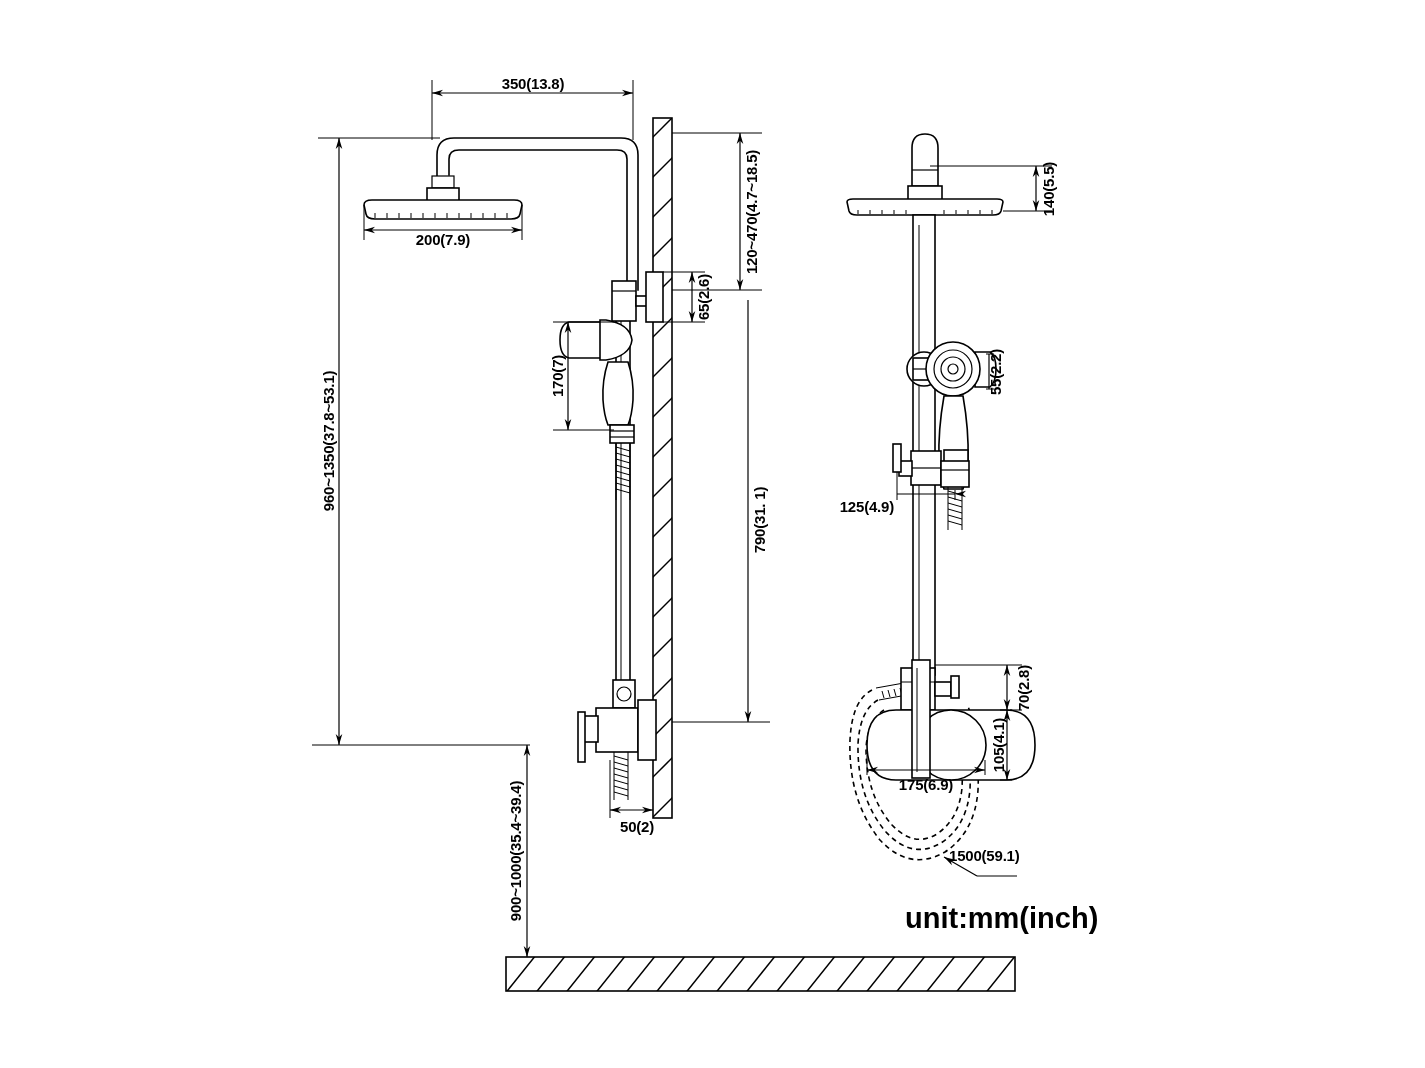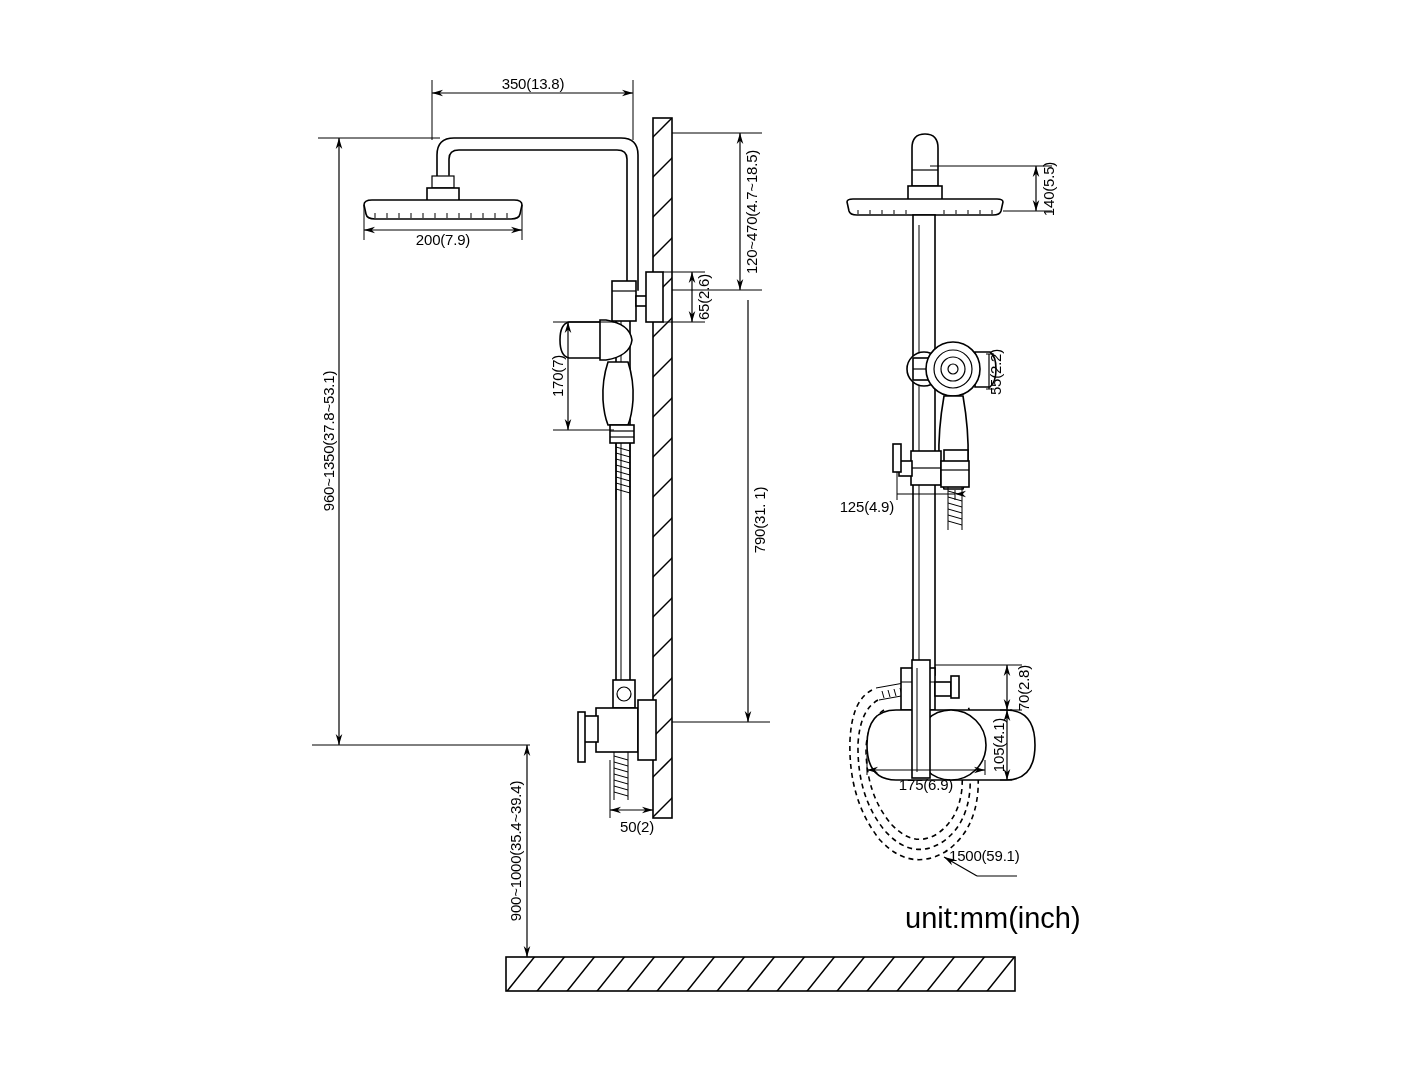--- a/index.html
+++ b/index.html
@@ -10,20 +10,21 @@
   }
   body {
     font-family: "Liberation Sans", sans-serif;
   }
   #drawing-root {
     position: relative;
     width: 1425px;
     height: 1068px;
     background: #ffffff;
     overflow: hidden;
+    font-weight: bold;
   }
   svg.sheet {
     display: block;
     width: 1425px;
     height: 1068px;
   }
   .ln      { stroke: #000; stroke-width: 1.6; fill: none; stroke-linecap: square; }
   .ln-thin { stroke: #000; stroke-width: 1.2; fill: none; }
   .ln-hair { stroke: #000; stroke-width: 1.0; fill: none; }
   .ln-hatch{ stroke: #000; stroke-width: 1.5; fill: none; }

